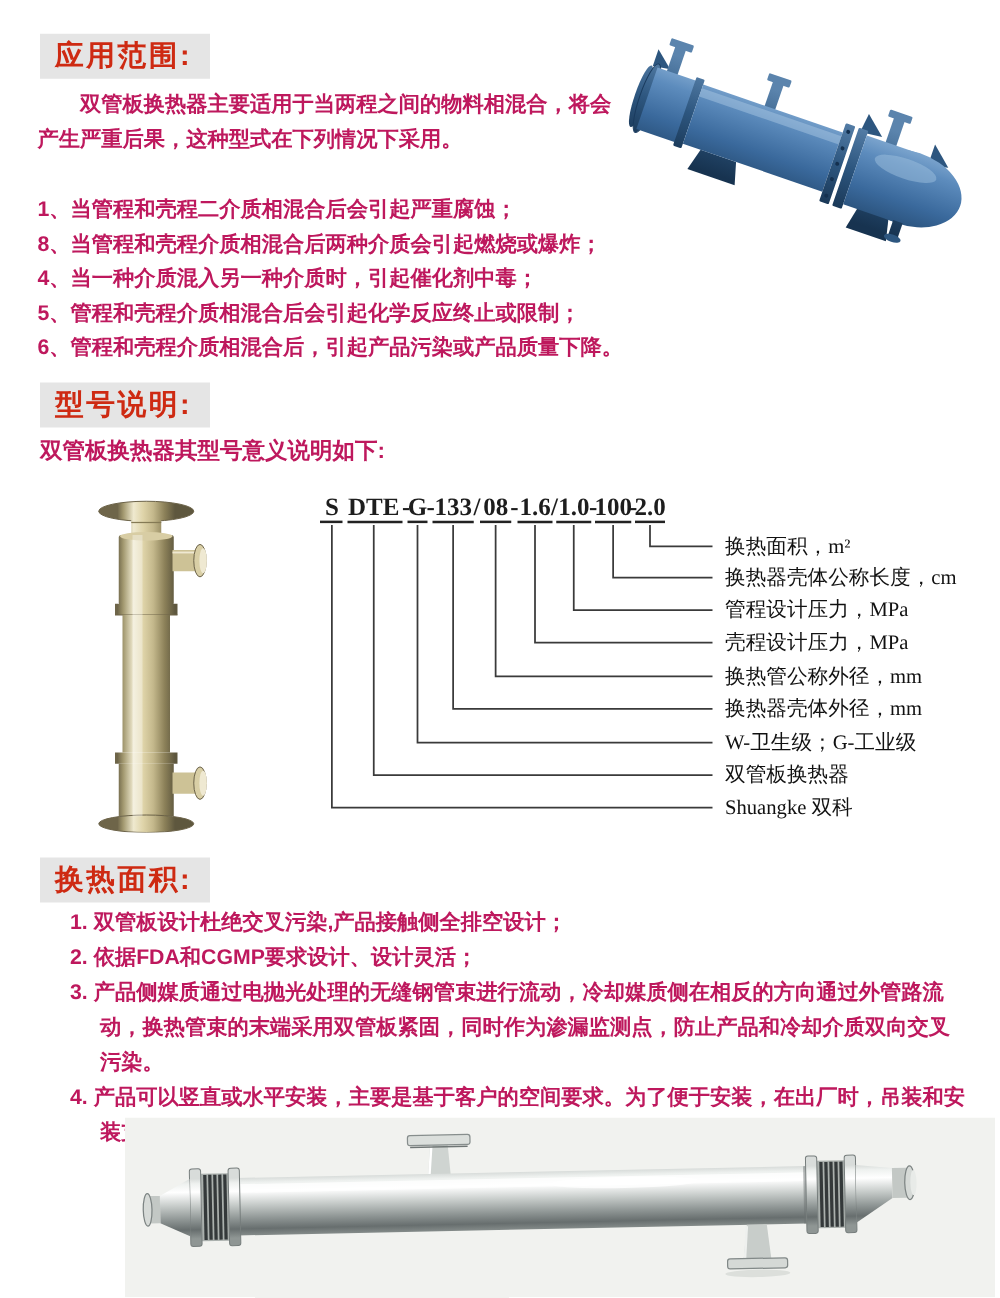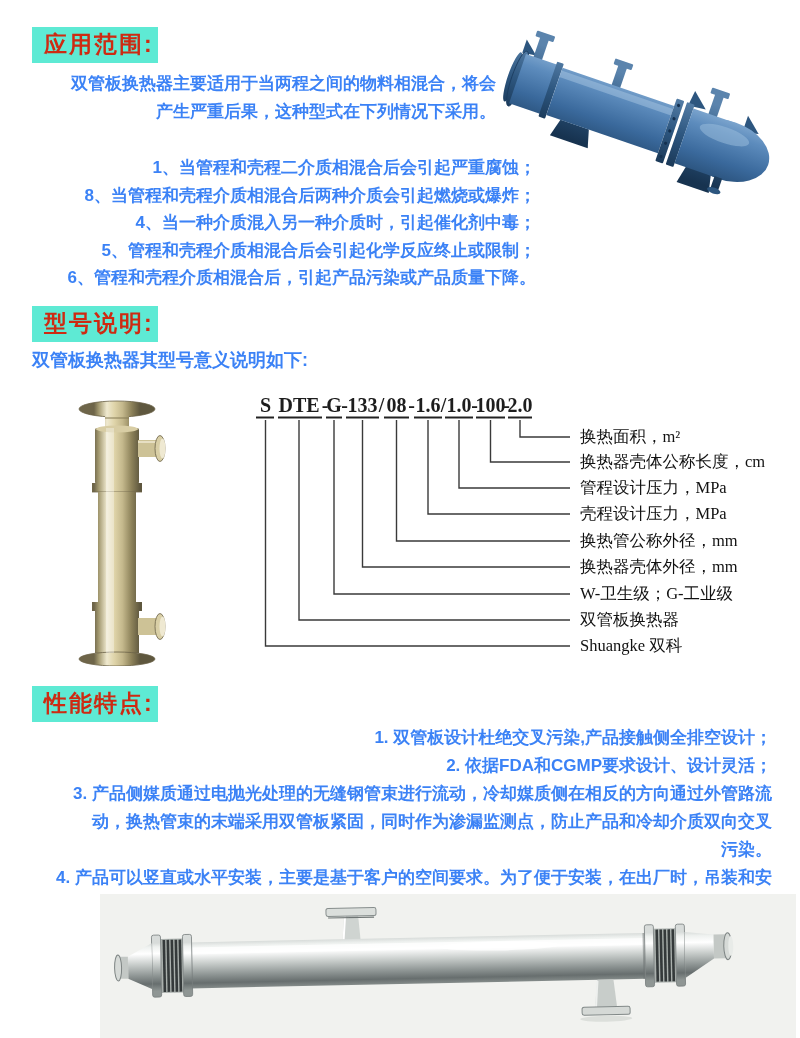--- a/index.html
+++ b/index.html
@@ -3,25 +3,25 @@
 <meta charset="utf-8">
 <style>
   html,body{margin:0;padding:0;}
   body{
     width:800px;height:1038px;position:relative;background:#ffffff;
     font-family:"Liberation Sans","DejaVu Sans",sans-serif;color:#262626;
     overflow:hidden;
   }
   .abs{position:absolute;}
   .sec-header{
-    display:inline-block;background:#5eead4;color:#ce2a12;
+    display:inline-block;background:#e5e5e5;color:#ce2a12;
     font-size:23px;font-weight:bold;letter-spacing:2px;
-    padding:5px 4px 6px 12px;line-height:1.1;
+    padding:5px 14px 6px 12px;line-height:1.1;
   }
-  .body-text{font-size:17px;font-weight:600;color:#3b82f6;text-align:right;}
+  .body-text{font-size:17px;font-weight:600;color:#be185d;}
   .app-intro{left:30px;top:70px;width:466px;line-height:28px;text-indent:2em;}
   .app-list{left:30px;top:122px;width:506px;line-height:27.5px;margin-top:32px;}
   .model-subtitle{left:32px;top:348px;font-size:18px;font-weight:600;}
   .features-list{left:56px;top:724px;width:716px;line-height:28px;}
   .feat-item{padding-left:24px;text-indent:-24px;}
 </style>
 </head>
 <body>
 
 <div class="abs sec-header" style="left:32px;top:27px;">应用范围:</div>
@@ -170,21 +170,21 @@
     <text x="332" y="101">管程设计压力，MPa</text>
     <text x="332" y="127">壳程设计压力，MPa</text>
     <text x="332" y="154">换热管公称外径，mm</text>
     <text x="332" y="180">换热器壳体外径，mm</text>
     <text x="332" y="207">W-卫生级；G-工业级</text>
     <text x="332" y="233">双管板换热器</text>
     <text x="332" y="259">Shuangke 双科</text>
   </g>
 </svg>
 
-<div class="abs sec-header" style="left:32px;top:686px;">性能特点:</div>
+<div class="abs sec-header" style="left:32px;top:686px;">换热面积:</div>
 
 <div class="abs body-text features-list">
   <div class="feat-item">1. 双管板设计杜绝交叉污染,产品接触侧全排空设计；</div>
   <div class="feat-item">2. 依据FDA和CGMP要求设计、设计灵活；</div>
   <div class="feat-item">3. 产品侧媒质通过电抛光处理的无缝钢管束进行流动，冷却媒质侧在相反的方向通过外管路流动，换热管束的末端采用双管板紧固，同时作为渗漏监测点，防止产品和冷却介质双向交叉污染。</div>
   <div class="feat-item">4. 产品可以竖直或水平安装，主要是基于客户的空间要求。为了便于安装，在出厂时，吊装和安装支架已经焊接在换热器上。</div>
 </div>
 
 <svg class="abs" style="left:100px;top:894px;" width="696" height="144" viewBox="0 0 696 144">
   <defs>

